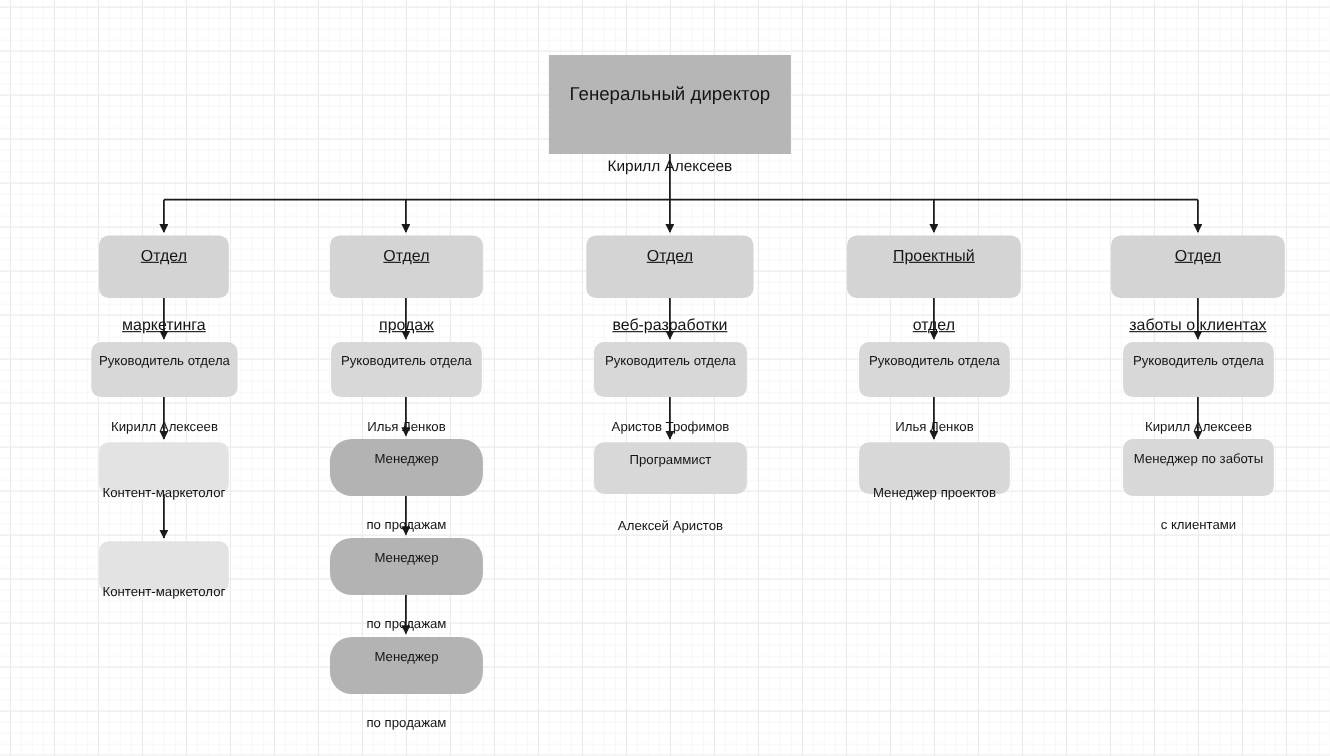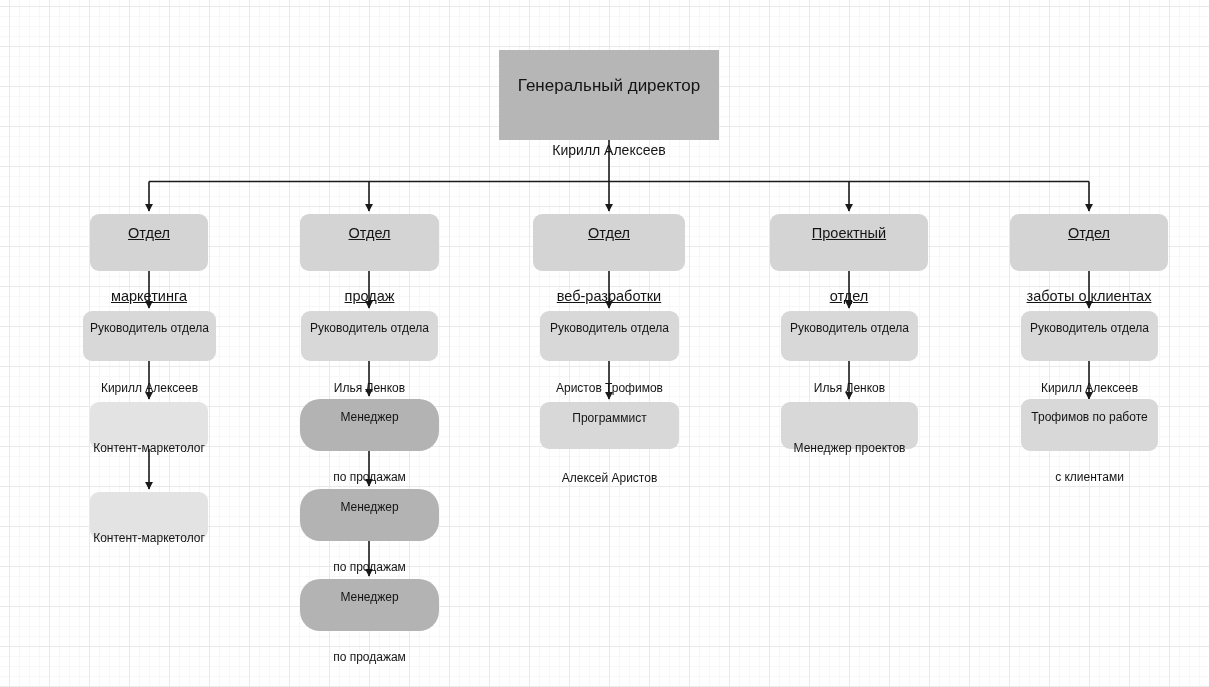--- a/index.html
+++ b/index.html
@@ -175,21 +175,21 @@
     <span class="line2">по продажам</span>
   </div>
   <div class="node staff-plain" style="left:540px; top:402px; width:139px; height:47px;">
     <span class="line1">Программист</span>
     <span class="line2">Алексей Аристов</span>
   </div>
   <div class="node staff-plain" style="left:781px; top:402px; width:137px; height:47px;">
     <span class="line1">Менеджер проектов</span>
   </div>
   <div class="node staff-plain" style="left:1021px; top:399px; width:137px; height:52px;">
-    <span class="line1">Трофимов по работе</span>
+    <span class="line1">Менеджер по заботы</span>
     <span class="line2">с клиентами</span>
   </div>
 
   <div class="node staff-light" style="left:90px; top:492px; width:118px; height:47px;">
     <span class="line1">Контент-маркетолог</span>
   </div>
   <div class="node staff-dark" style="left:300px; top:489px; width:139px; height:52px;">
     <span class="line1">Менеджер</span>
     <span class="line2">по продажам</span>
   </div>

